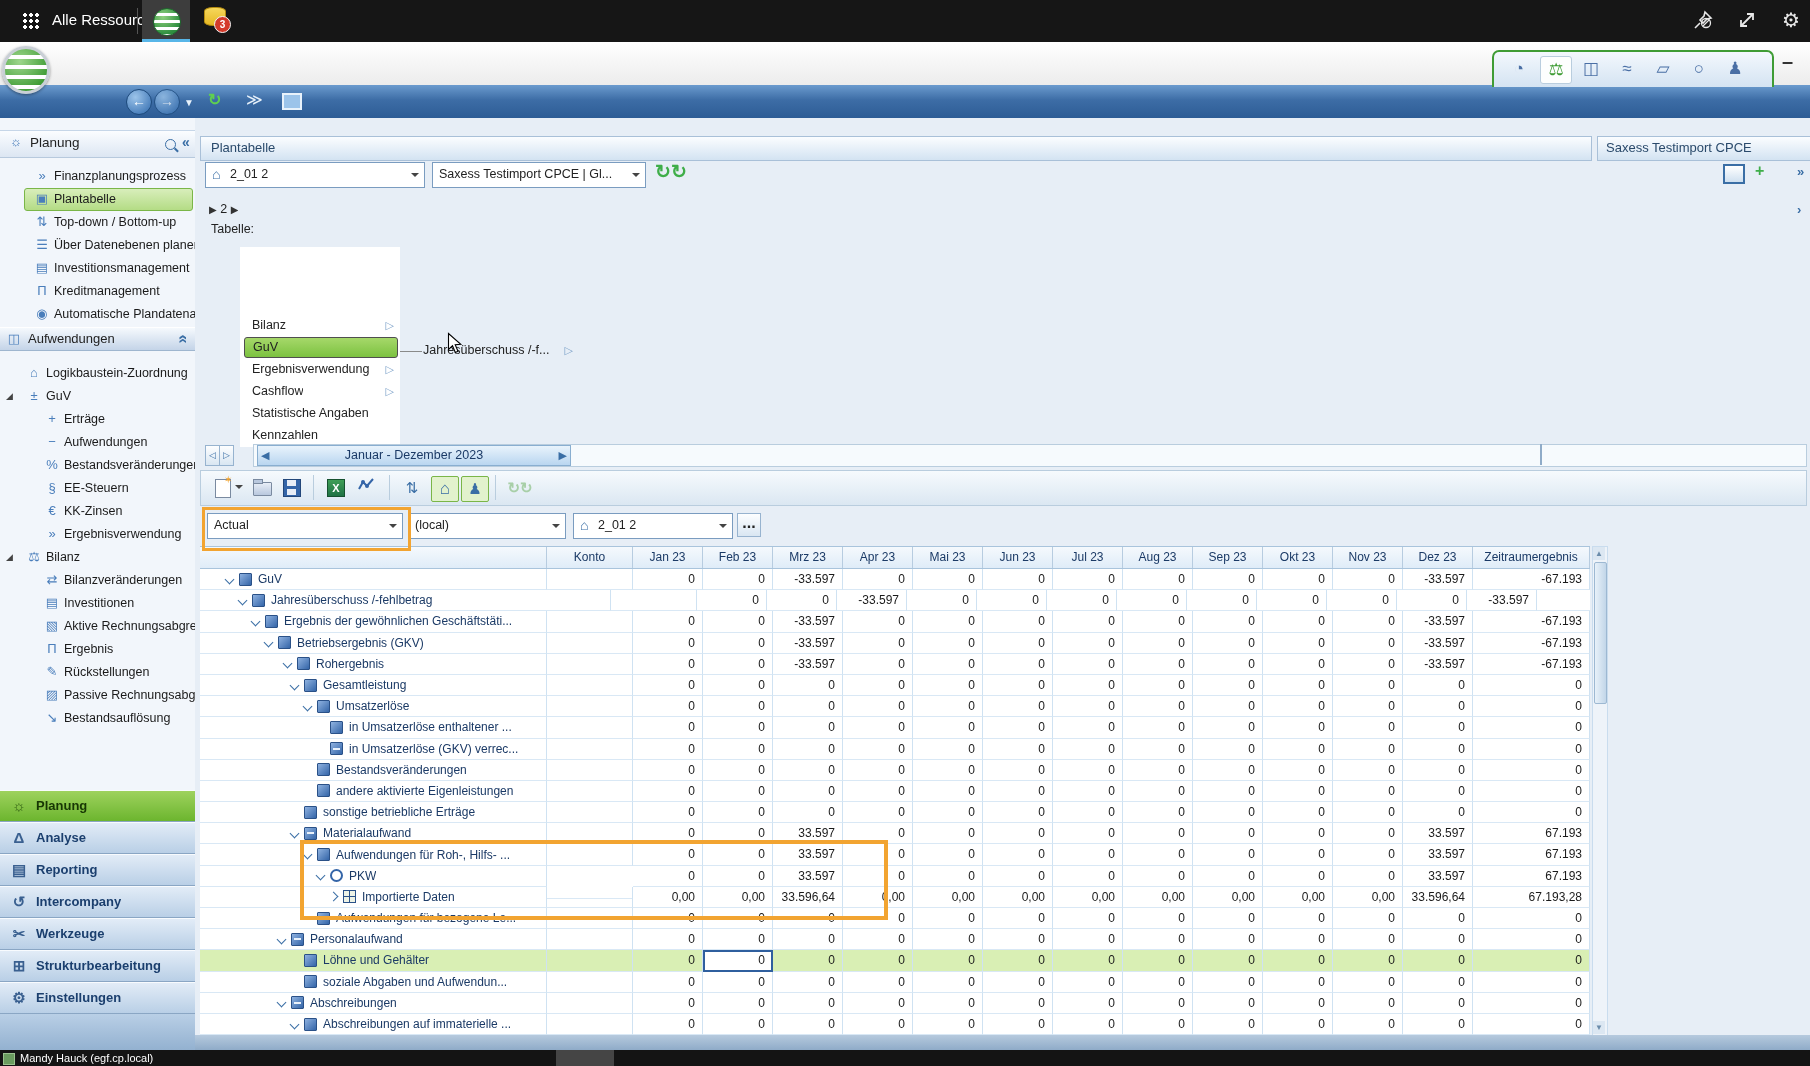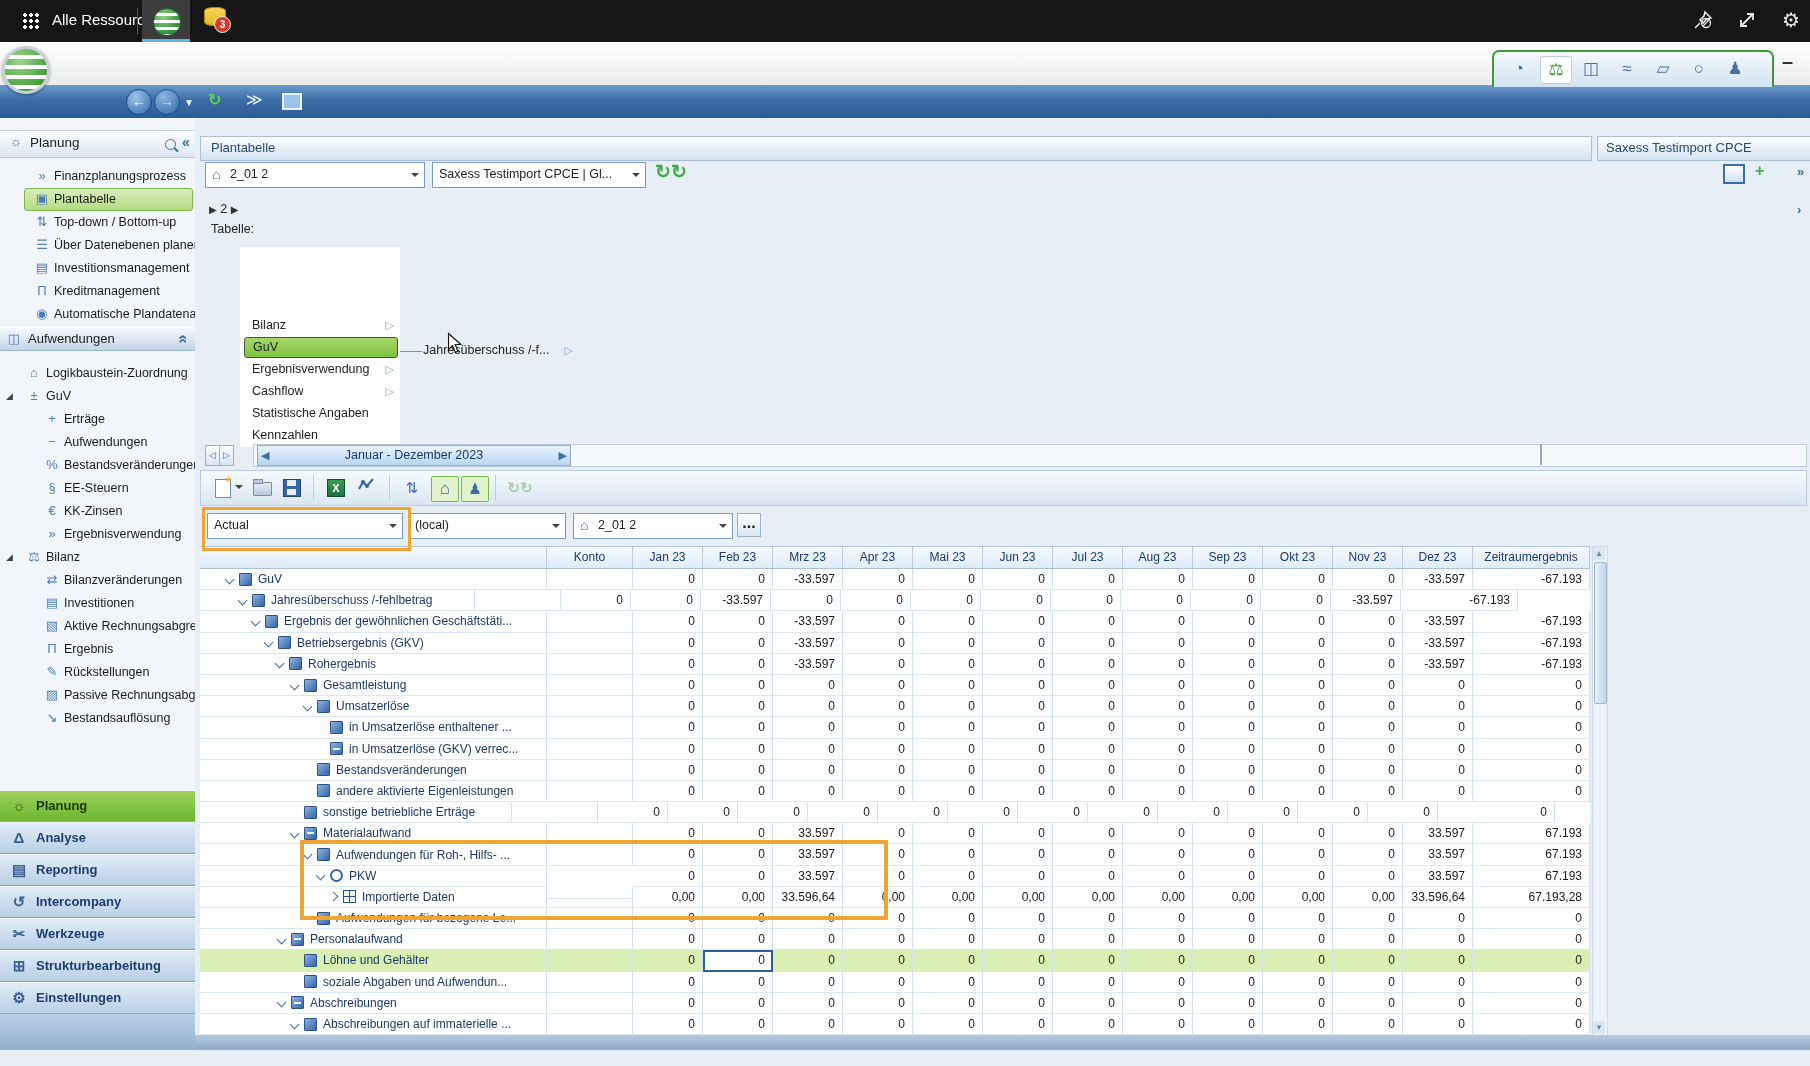--- a/index.html
+++ b/index.html
@@ -538,21 +538,21 @@
           <div class="tcell num" style="width: 70px;">0</div>
           <div class="tcell num" style="width: 70px;">0</div>
           <div class="tcell num" style="width: 70px;">0</div>
           <div class="tcell num" style="width: 70px;">0</div>
           <div class="tcell num" style="width: 70px;">0</div>
           <div class="tcell num" style="width: 70px;">0</div>
           <div class="tcell num" style="width: 70px;">-33.597</div>
           <div class="tcell num" style="width: 117px;">-67.193</div>
         </div>
         <div class="trow">
-          <div class="tcell" style="width: 275px;">
+          <div class="tcell" style="width: 411px;">
             <span class="lab-in" style="left: 39px; right: 0px;">
               <span class="chev "></span>
               <span class="cube"></span>
               <span class="rowlbl nosel">Jahresüberschuss /-fehlbetrag</span>
             </span>
           </div>
           <div class="tcell konto" style="width: 86px;"></div>
           <div class="tcell num" style="width: 70px;">0</div>
           <div class="tcell num" style="width: 70px;">0</div>
           <div class="tcell num" style="width: 70px;">-33.597</div>
@@ -608,21 +608,21 @@
           <div class="tcell num" style="width: 70px;">0</div>
           <div class="tcell num" style="width: 70px;">0</div>
           <div class="tcell num" style="width: 70px;">0</div>
           <div class="tcell num" style="width: 70px;">0</div>
           <div class="tcell num" style="width: 70px;">0</div>
           <div class="tcell num" style="width: 70px;">-33.597</div>
           <div class="tcell num" style="width: 117px;">-67.193</div>
         </div>
         <div class="trow">
           <div class="tcell" style="width: 347px;">
-            <span class="lab-in" style="left: 76px; right: 0px;">
+            <span class="lab-in" style="left: 84px; right: 0px;">
               <span class="chev "></span>
               <span class="cube"></span>
               <span class="rowlbl nosel">Rohergebnis</span>
             </span>
           </div>
           <div class="tcell konto" style="width: 86px;"></div>
           <div class="tcell num" style="width: 70px;">0</div>
           <div class="tcell num" style="width: 70px;">0</div>
           <div class="tcell num" style="width: 70px;">-33.597</div>
           <div class="tcell num" style="width: 70px;">0</div>
@@ -768,21 +768,21 @@
           <div class="tcell num" style="width: 70px;">0</div>
           <div class="tcell num" style="width: 70px;">0</div>
           <div class="tcell num" style="width: 70px;">0</div>
           <div class="tcell num" style="width: 70px;">0</div>
           <div class="tcell num" style="width: 70px;">0</div>
           <div class="tcell num" style="width: 70px;">0</div>
           <div class="tcell num" style="width: 70px;">0</div>
           <div class="tcell num" style="width: 117px;">0</div>
         </div>
         <div class="trow">
-          <div class="tcell" style="width: 312px; text-align: center;">
+          <div class="tcell" style="width: 347px; text-align: center;">
             <span class="lab-in" style="left: 91px; right: 0px;">
               <span class="chev none"></span>
               <span class="cube"></span>
               <span class="rowlbl nosel">sonstige betriebliche Erträge</span>
             </span>
           </div>
           <div class="tcell konto" style="width: 86px;"></div>
           <div class="tcell num" style="width: 70px;">0</div>
           <div class="tcell num" style="width: 70px;">0</div>
           <div class="tcell num" style="width: 70px;">0</div>
@@ -1053,13 +1053,18 @@
 
     <div class="abs" id="vscroll">
       <div class="abs btn" style="top:0;">▲</div>
       <div class="abs" id="vthumb"></div>
       <div class="abs btn" style="top:474px;">▼</div>
     </div>
 
     <div class="abs" id="bottomstrip"></div>
   </div>
 
+  <div class="abs" id="statusbar">
+    <span class="ic"></span>
+    <span class="user nosel">Mandy Hauck (egf.cp.local)</span>
+    <span class="seg" style="left:556px;width:58px;"></span>
+  </div>
 </div>
 
 </body></html>

